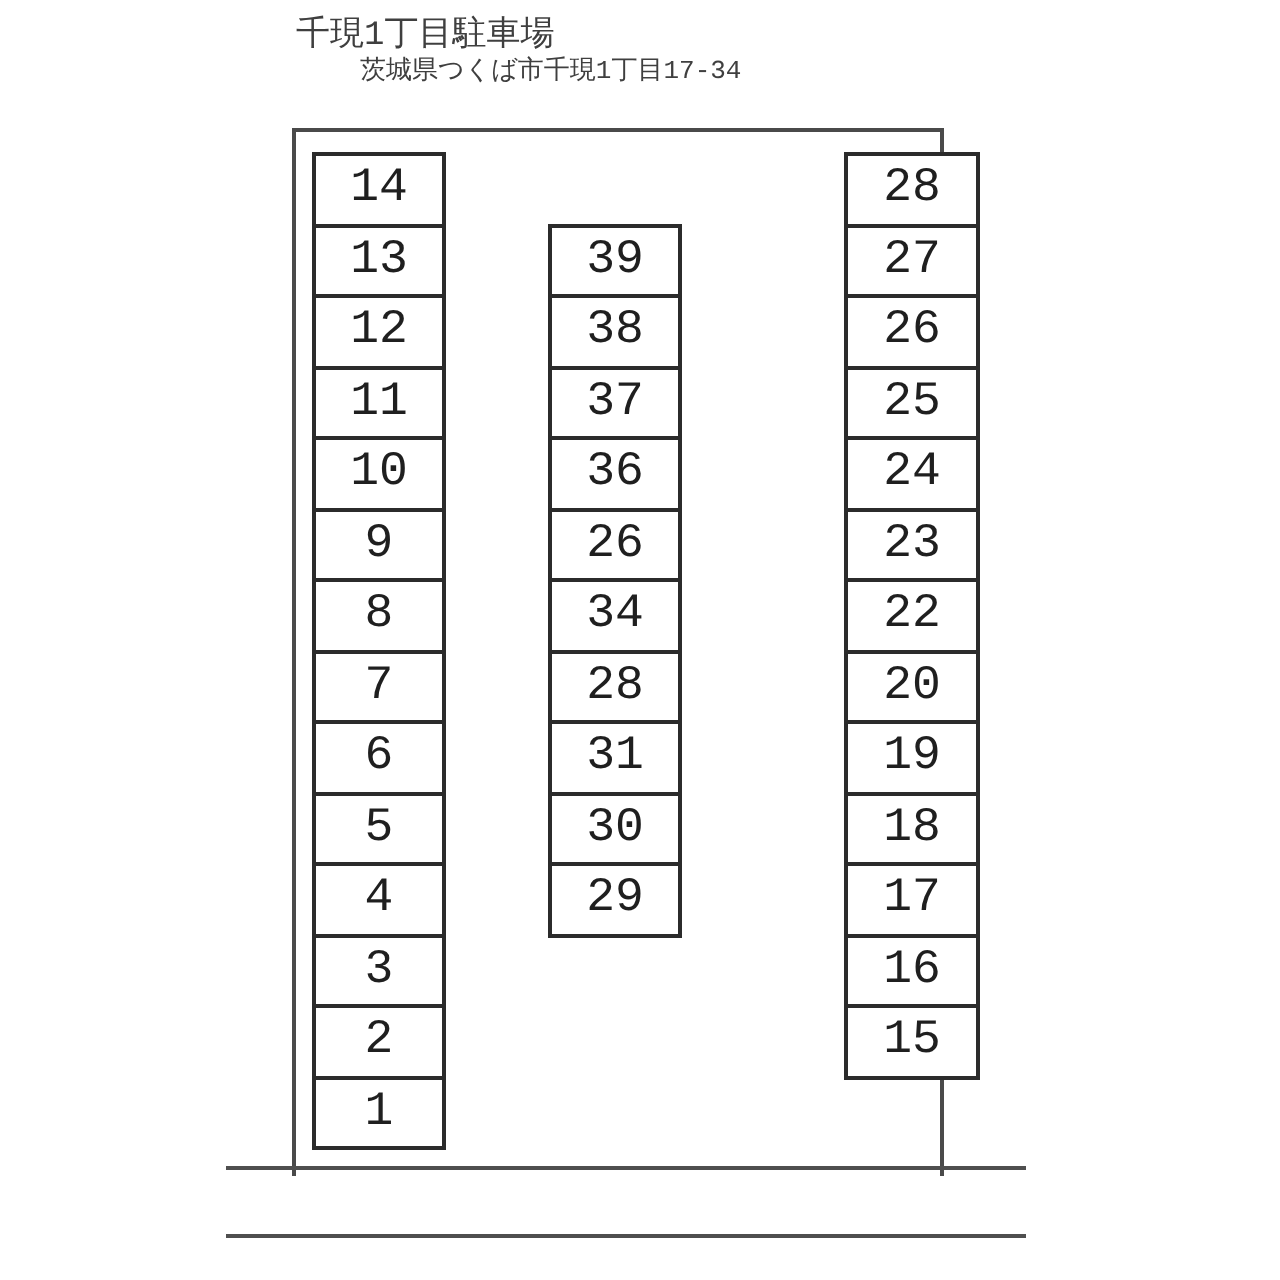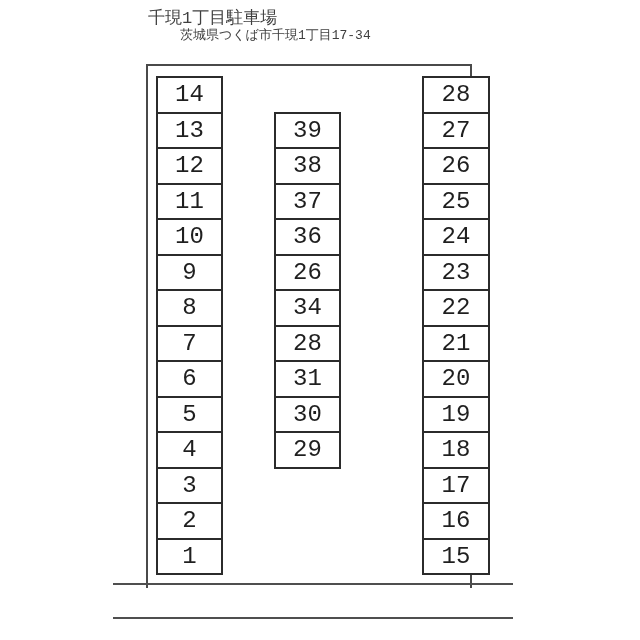--- a/index.html
+++ b/index.html
@@ -115,21 +115,20 @@
       <div class="cell">29</div>
     </div>
   <div class="col col-right">
       <div class="cell">28</div>
       <div class="cell">27</div>
       <div class="cell">26</div>
       <div class="cell">25</div>
       <div class="cell">24</div>
       <div class="cell">23</div>
       <div class="cell">22</div>
-      <div class="cell">21</div>
       <div class="cell">20</div>
       <div class="cell">19</div>
       <div class="cell">18</div>
       <div class="cell">17</div>
       <div class="cell">16</div>
       <div class="cell">15</div>
     </div>
 
   <div class="road-line road-line-1"></div>
   <div class="road-line road-line-2"></div>

